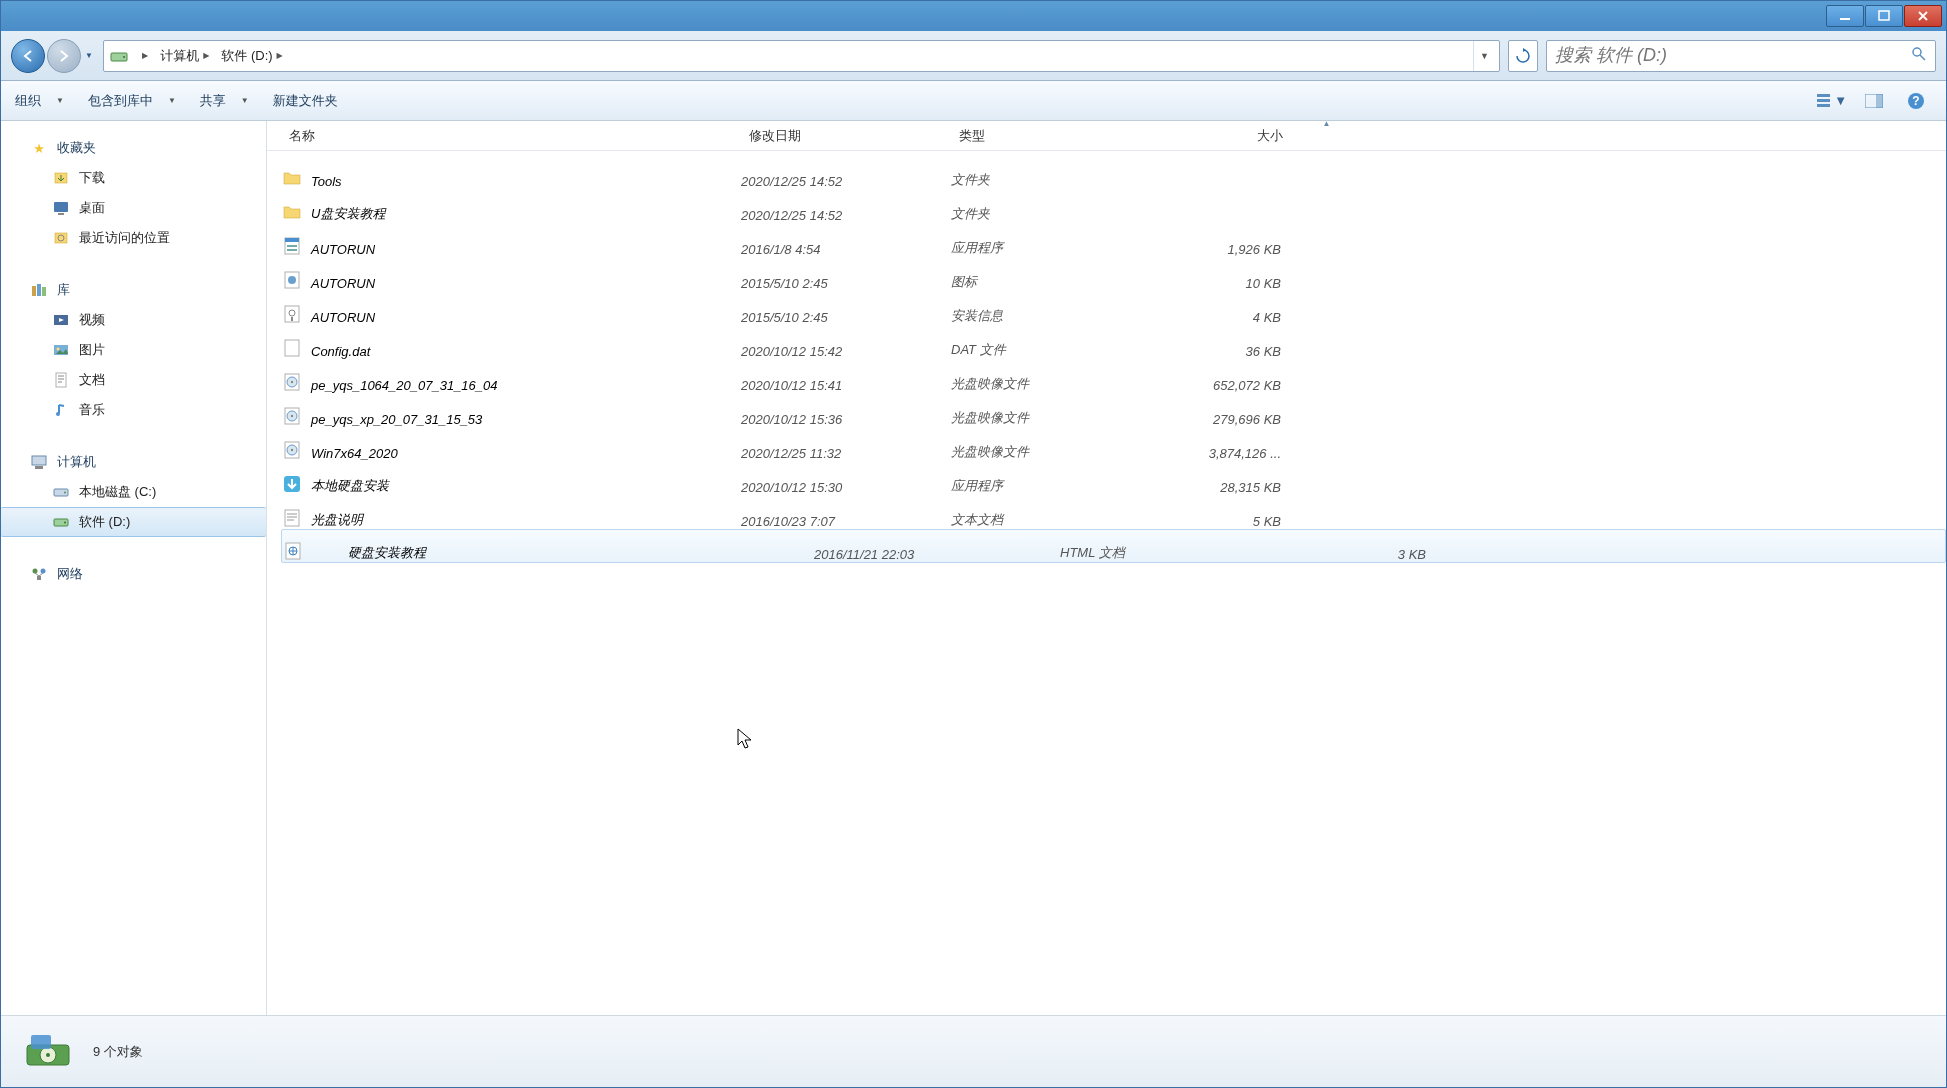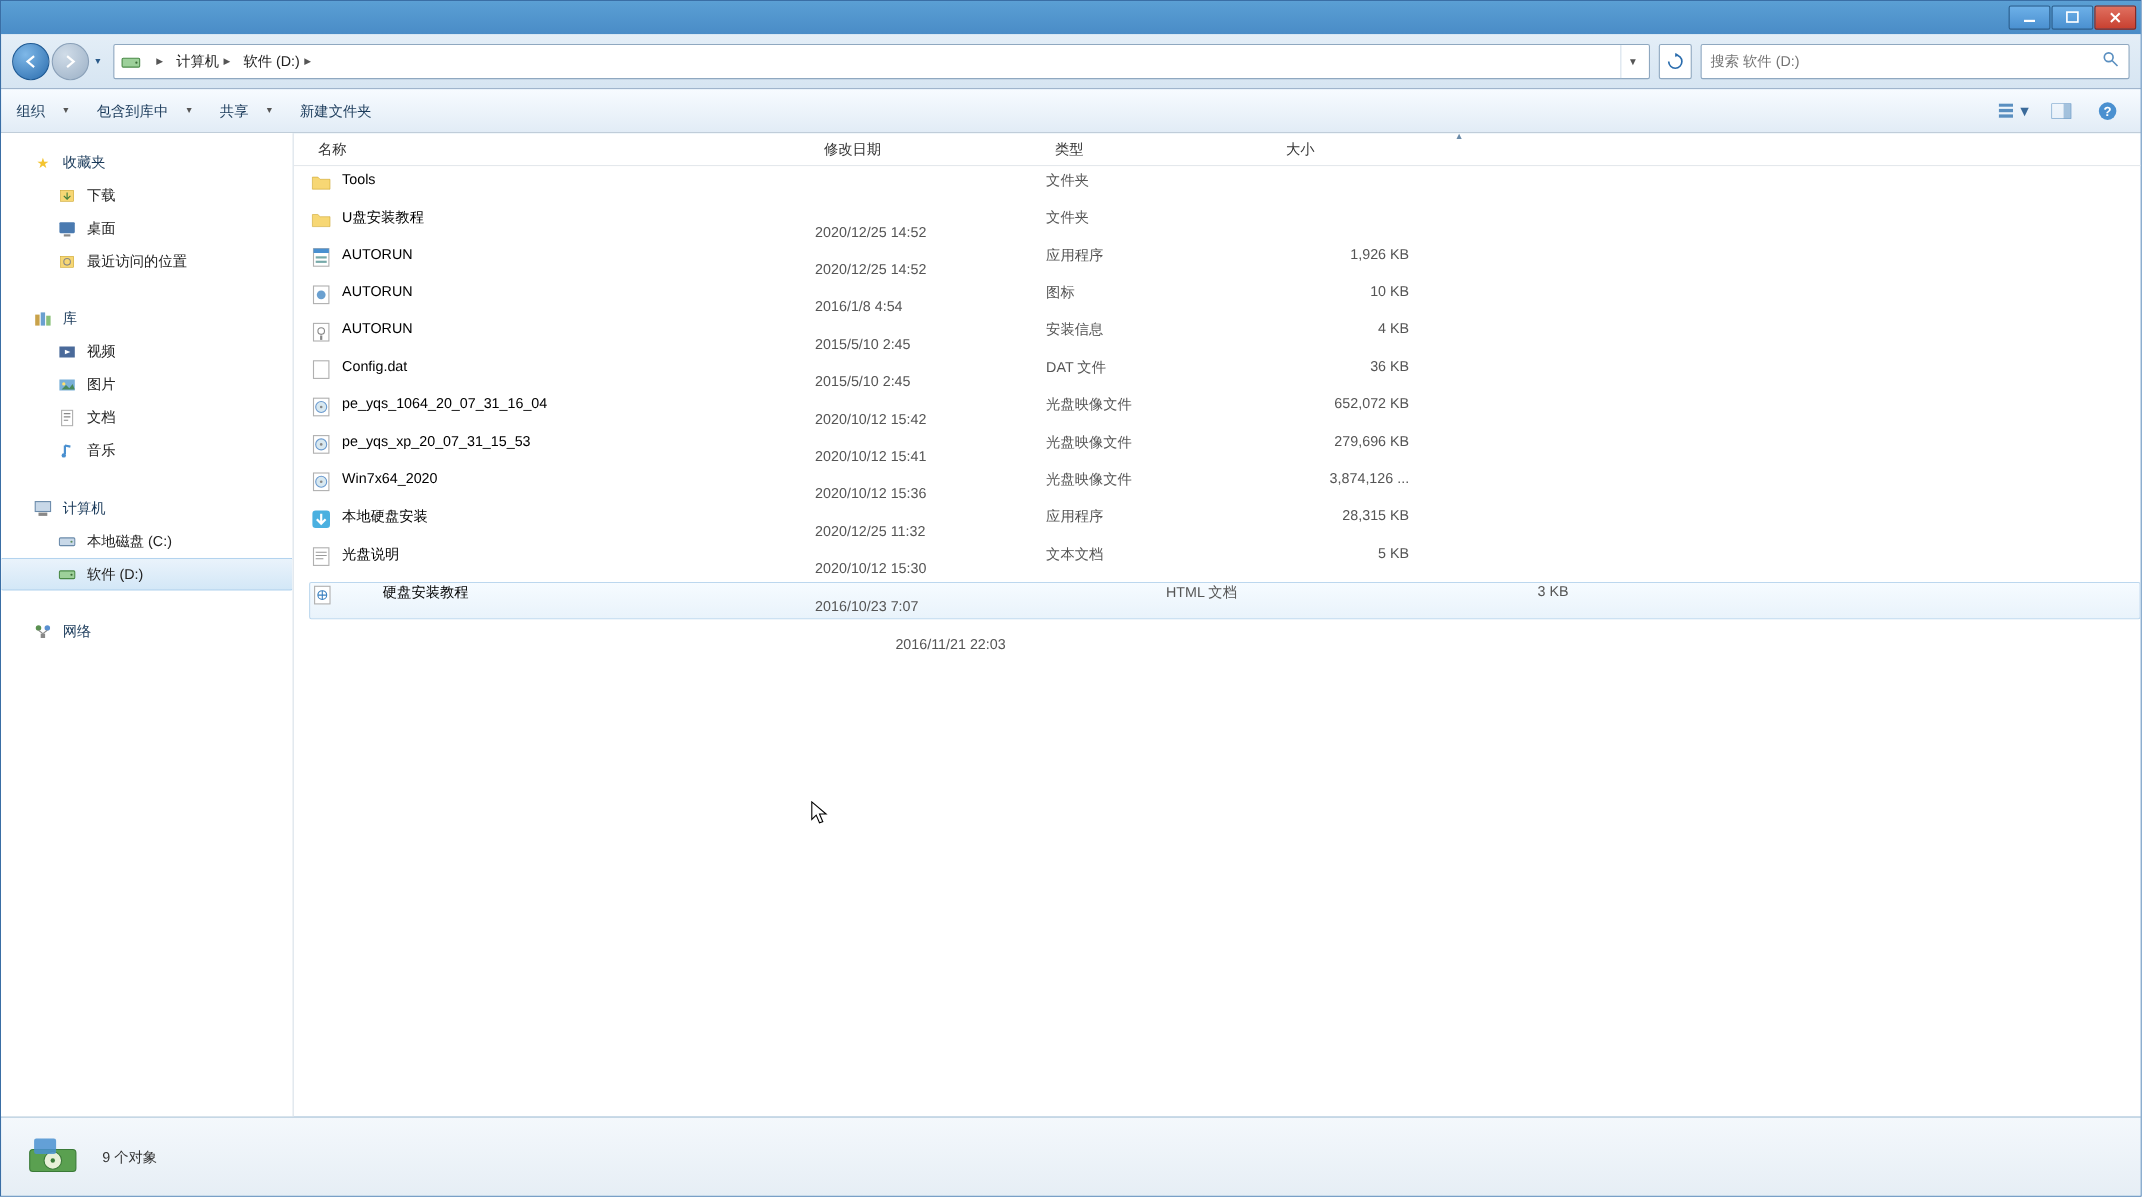--- a/index.html
+++ b/index.html
@@ -145,22 +145,23 @@
   border-radius: 2px;
   display:flex;
   align-items:center;
   padding: 0 8px;
   color:#888;
   font-style: italic;
 }
 .searchbox input {
   border:none; outline:none;
   flex:1;
+  font-style: italic;
   color:#0f172a;
-  font-size:13px;
+  font-size:18px;
   background:transparent;
 }
 .searchbox .search-icon {
   color:#5a8fc0;
 }
 
 
 .toolbar {
   height: 40px;
   background: linear-gradient(180deg, #f7fbff 0%, #e2ecf6 100%);
@@ -236,34 +237,35 @@
   display:flex;
   align-items:center;
   border-bottom:1px solid #e4e8ec;
   color:#333;
   padding-left: 14px;
 }
 .col { padding: 0 8px; }
 .col-name { width: 460px; }
 .col-date { width: 210px; }
 .col-type { width: 210px; }
-.col-size { width: 130px; }
+.col-size { width: 130px; text-align:right; }
 .sort-ind {
   width: 100%; text-align:center;
   font-size:8px; color:#6a8aa8;
   position:absolute; top:-2px; left:220px;
 }
 .column-headers { position:relative; }
 
 .file-rows { flex:1; overflow:auto; padding-left: 14px; padding-top:4px; }
 .file-row {
   display:flex;
-  align-items:flex-start;
+  align-items:flex-end;
   height: 34px;
   border-radius:2px;
+  font-style:italic;
 }
 .file-row.highlighted {
   background: linear-gradient(180deg, #f6fbff 0%, #e9f3fb 100%);
   border:1px solid #bcd7ee;
   gap:36px;
 }
 .file-icon {
   width:22px; height:22px;
   margin-right:8px;
   display:flex; align-items:center; justify-content:center;

